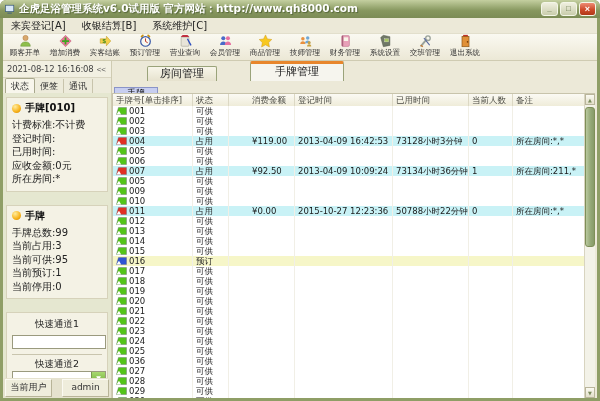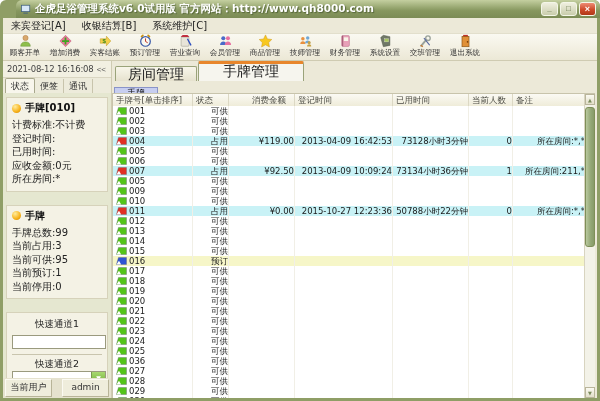--- a/index.html
+++ b/index.html
@@ -1,20 +1,20 @@
 <!DOCTYPE html>
 <html><head>
 <meta charset="utf-8">
 <style>
   html,body{margin:0;padding:0;background:#fff;}
   body{width:600px;height:401px;overflow:hidden;font-family:"DejaVu Sans",sans-serif;-webkit-font-smoothing:antialiased;}
   .window{position:relative;width:600px;height:401px;background:#8F9E66;border-radius:6px 6px 0 0;overflow:hidden;}
 
   
-  .titlebar{position:absolute;top:0;left:16px;right:0;height:18px;display:flex;align-items:center;padding:0 4px;
+  .titlebar{position:absolute;top:0;left:0;right:0;height:18px;display:flex;align-items:center;padding:0 4px;
     background:linear-gradient(180deg,#C4CFA0 0%,#9AA973 40%,#86965E 60%,#7B8B55 100%);border-radius:6px 6px 0 0;}
   .app-icon{width:12px;height:12px;margin-right:3px;flex:none;}
   .title-text{color:#fff;font-size:10.5px;font-weight:bold;text-shadow:1px 1px 1px #56663A;white-space:nowrap;overflow:hidden;flex:1;}
   .win-btns{display:flex;gap:2px;flex:none;}
   .wbtn{width:17px;height:14px;border-radius:3px;border:1px solid #F4F6E8;font-size:8px;line-height:12px;text-align:center;
     background:linear-gradient(180deg,#EFEFDF,#C9CDAB);color:#5A6A3E;font-weight:bold;padding:0;cursor:default;}
   .wbtn.close{background:linear-gradient(180deg,#EE8C75,#CE4A2A 55%,#B03818);color:#fff;font-size:9px;}
 
   
   .menubar{position:absolute;top:18px;left:3px;right:3px;height:15px;background:#ECE9D8;display:flex;align-items:center;border-bottom:1px solid #E2DFCC;}
@@ -52,29 +52,29 @@
   .combo{position:relative;width:92px;height:14px;border:1px solid #9A9A7E;background:#fff;margin:1px auto 0 auto;}
   .combo-arrow{position:absolute;right:0;top:0;width:13px;height:12px;background:linear-gradient(180deg,#A8D870,#6FAE35);
     color:#fff;font-size:6px;line-height:12px;text-align:center;border-left:1px solid #7A9A50;}
   .side-status{position:absolute;left:0;right:0;bottom:0;height:18px;display:flex;gap:10px;padding:1px 2px;background:#E5E2CE;}
   .status-cell{flex:1;background:#EFEDDC;border:1px solid;border-color:#FBFAF2 #B8B498 #B8B498 #FBFAF2;
     font-size:9px;color:#333;text-align:center;line-height:14px;}
 
   
   .content{position:absolute;left:109px;right:0;top:0;bottom:0;background:#ECE9D8;}
   .main-tabs{height:20px;display:flex;align-items:flex-end;padding-left:3px;position:relative;}
-  .mtab{font-size:14px;color:#222;background:linear-gradient(180deg,#F8F6EA,#E6E2CE);border:1px solid #9AA37A;border-bottom:none;
-    border-radius:2px 2px 0 0;padding:0 12px;height:14px;line-height:14px;margin-right:1px;text-align:right;}
+  .mtab{font-size:11px;color:#222;background:linear-gradient(180deg,#F8F6EA,#E6E2CE);border:1px solid #9AA37A;border-bottom:none;
+    border-radius:2px 2px 0 0;padding:0 12px;height:14px;line-height:14px;margin-right:1px;text-align:right;margin-left:32px;}
   .mtab.active{background:#F6F5EE;border-top:3px solid #E8862C;height:17px;line-height:15px;padding:0 24px;font-weight:normal;}
   .subtab-row{height:12px;background:#ECE9D8;padding-left:2px;}
   .subtab{display:inline-block;background:#C7CEF0;border:1px solid #8A94C8;font-size:9px;line-height:10px;padding:0 12px;color:#111;}
   .table-wrap{position:absolute;left:0;right:2px;top:32px;bottom:0;background:#fff;border-left:1px solid #C8C4AC;border-top:1px solid #C8C4AC;}
   .thead{display:flex;height:12px;background:linear-gradient(180deg,#FBFAF4,#EFECD9);border-bottom:1px solid #C9C5AE;margin-right:10px;}
   .thead .cell{font-size:8.5px;color:#4A4A42;line-height:12px;padding-left:3px;border-right:1px solid #DCD8C4;white-space:nowrap;overflow:hidden;box-sizing:border-box;}
-  .tbody{position:absolute;top:12px;bottom:0;left:0;right:10px;overflow:hidden;text-align:right;}
+  .tbody{position:absolute;top:12px;bottom:0;left:0;right:10px;overflow:hidden;}
   .trow{display:flex;height:10px;background:#fff;}
   .trow .cell{font-size:8.5px;color:#1A1A1A;line-height:10px;padding-left:3px;border-right:1px solid #F1EFE6;white-space:nowrap;overflow:hidden;box-sizing:border-box;display:block;}
   .trow.occupied{background:#C9F2F6;}
   .trow.reserved{background:#F6F6C8;}
   .cell:nth-child(1){width:80px;flex:none;display:flex;align-items:center;gap:2px;}
   .cell:nth-child(2){width:36px;flex:none;}
   .cell:nth-child(3){width:46px;flex:none;margin-left:20px;}
   .cell:nth-child(4){width:98px;flex:none;}
   .cell:nth-child(5){width:76px;flex:none;}
   .cell:nth-child(6){width:44px;flex:none;}

